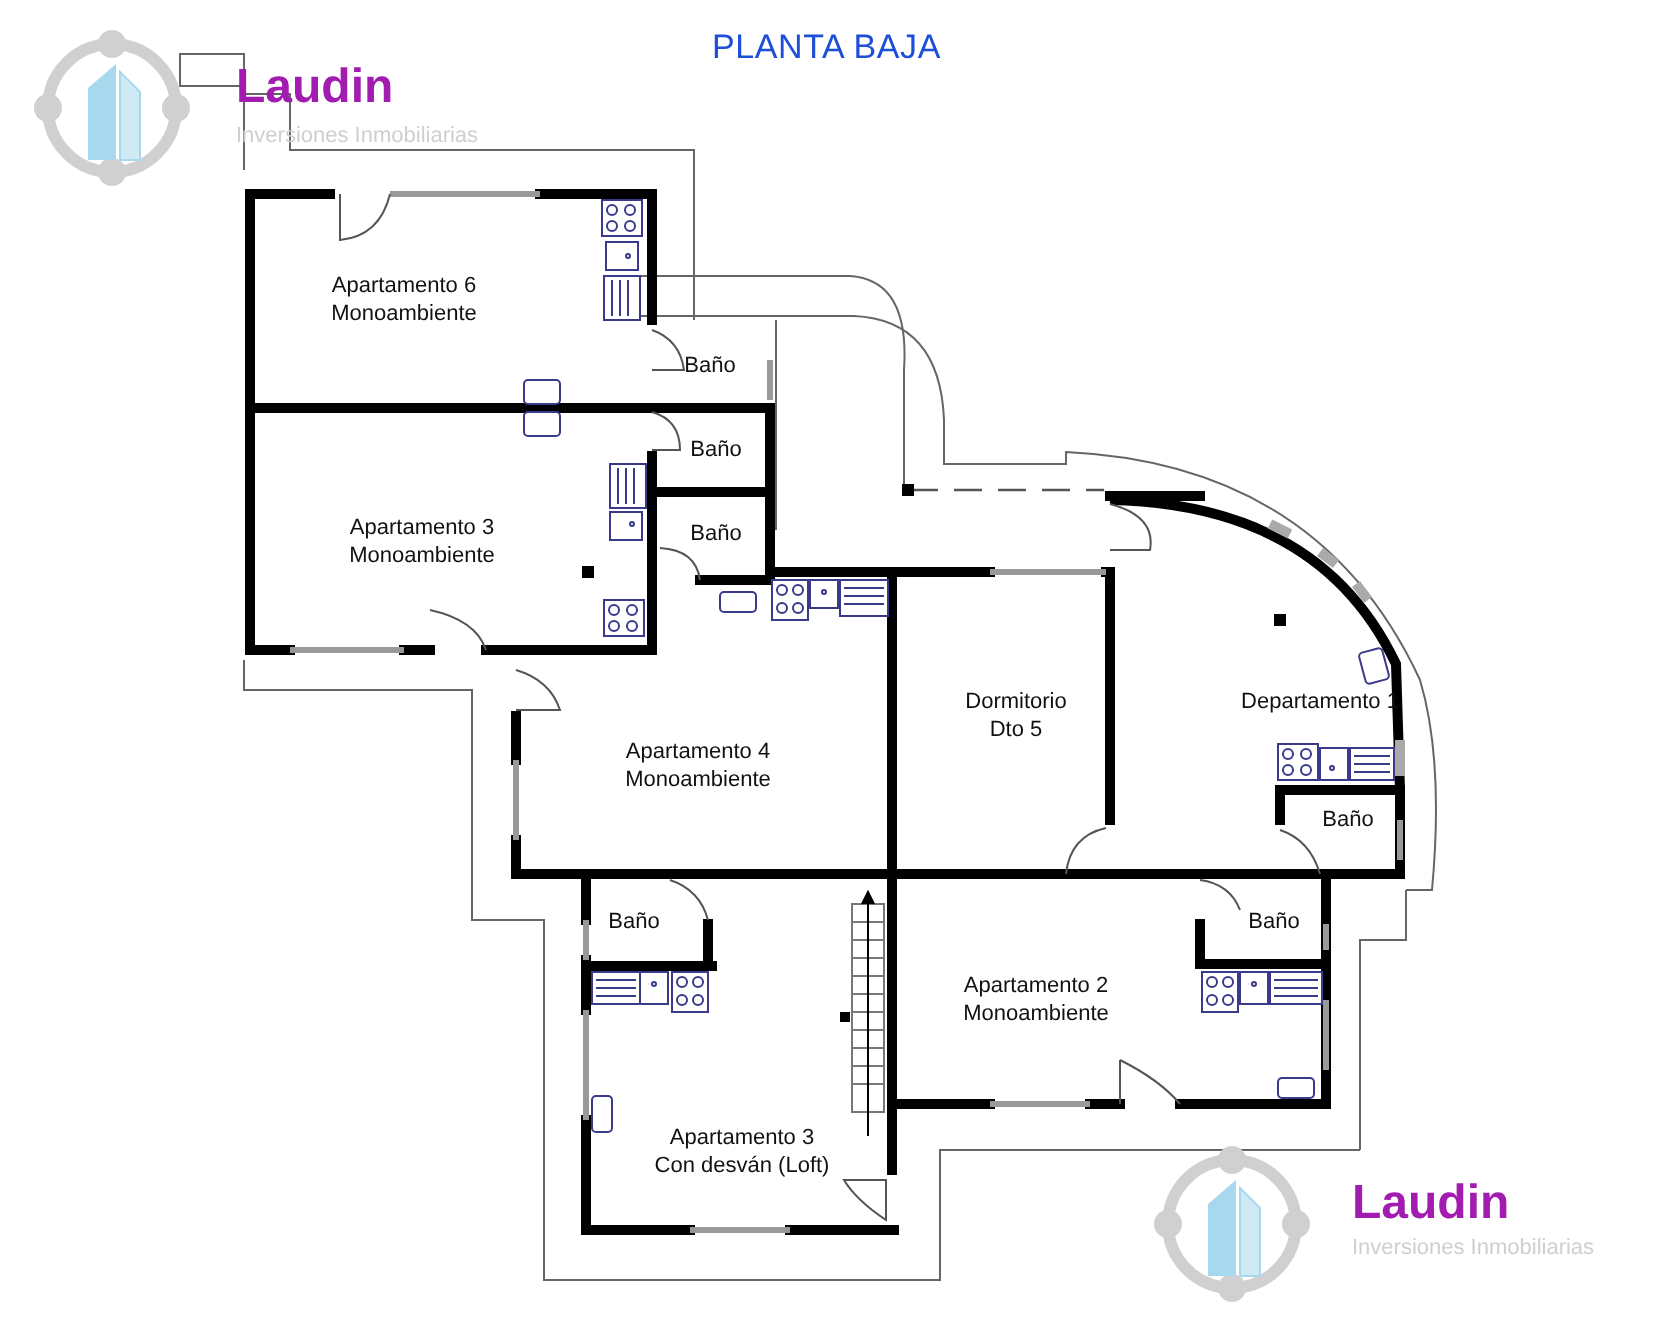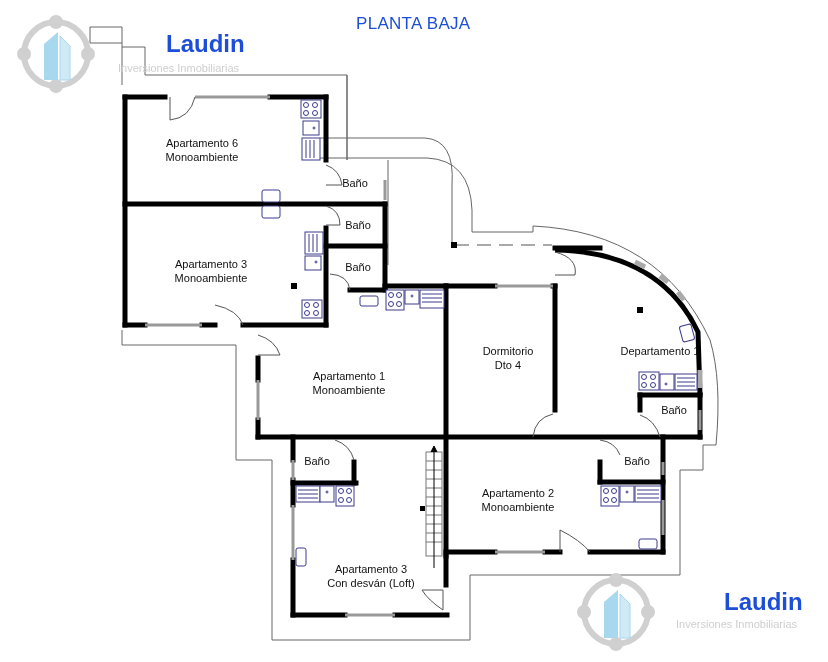--- a/index.html
+++ b/index.html
@@ -1,21 +1,21 @@
 <!DOCTYPE html>
 <html><head>
 <meta charset="utf-8">
 <style>
   html, body { margin: 0; padding: 0; background: #ffffff; }
   body { width: 828px; height: 662px; position: relative; overflow: hidden; font-family: "Liberation Sans", sans-serif; }
   svg { position: absolute; left: 0; top: 0; }
   .title { position: absolute; left: 356px; top: 14px; font-size: 17px; color: #1d4ed8; letter-spacing: 0.3px; }
   .lbl { position: absolute; font-size: 11px; color: #111; text-align: center; line-height: 14px; white-space: nowrap; transform: translateX(-50%); }
   .logo { position: absolute; }
-  .logo .brand { position: absolute; font-size: 24px; font-weight: bold; color: #1d4ed8; white-space: nowrap; margin-left: 48px; }
+  .logo .brand { position: absolute; font-size: 24px; font-weight: bold; color: #a21caf; white-space: nowrap; }
   .logo .tag { position: absolute; font-size: 11px; color: #cfcfcf; white-space: nowrap; }
 </style>
 </head>
 <body>
 
 <svg width="828" height="662" viewBox="0 0 828 662">
 
   <g fill="none" stroke="#666" stroke-width="1">
     <path d="M90 27 L122 27 L122 43 L90 43 Z"></path>
     <path d="M122 43 L122 47 L145 47 L145 75 L347 75 L347 160 L347 75"></path>
@@ -253,26 +253,26 @@
 
 <div class="lbl" style="left:202px; top:136px;">
   <div>Apartamento 6</div>
   <div>Monoambiente</div>
 </div>
 <div class="lbl" style="left:211px; top:257px;">
   <div>Apartamento 3</div>
   <div>Monoambiente</div>
 </div>
 <div class="lbl" style="left:349px; top:369px;">
-  <div>Apartamento 1</div>
+  <div>Apartamento 4</div>
   <div>Monoambiente</div>
 </div>
 <div class="lbl" style="left:508px; top:344px;">
   <div>Dormitorio</div>
-  <div>Dto 4</div>
+  <div>Dto 5</div>
 </div>
 <div class="lbl" style="left:626px; top:344px;margin-left:34px;">
   <div>Departamento 1</div>
 </div>
 <div class="lbl" style="left:371px; top:562px;">
   <div>Apartamento 3</div>
   <div>Con desván (Loft)</div>
 </div>
 <div class="lbl" style="left:518px; top:486px;">
   <div>Apartamento 2</div>

